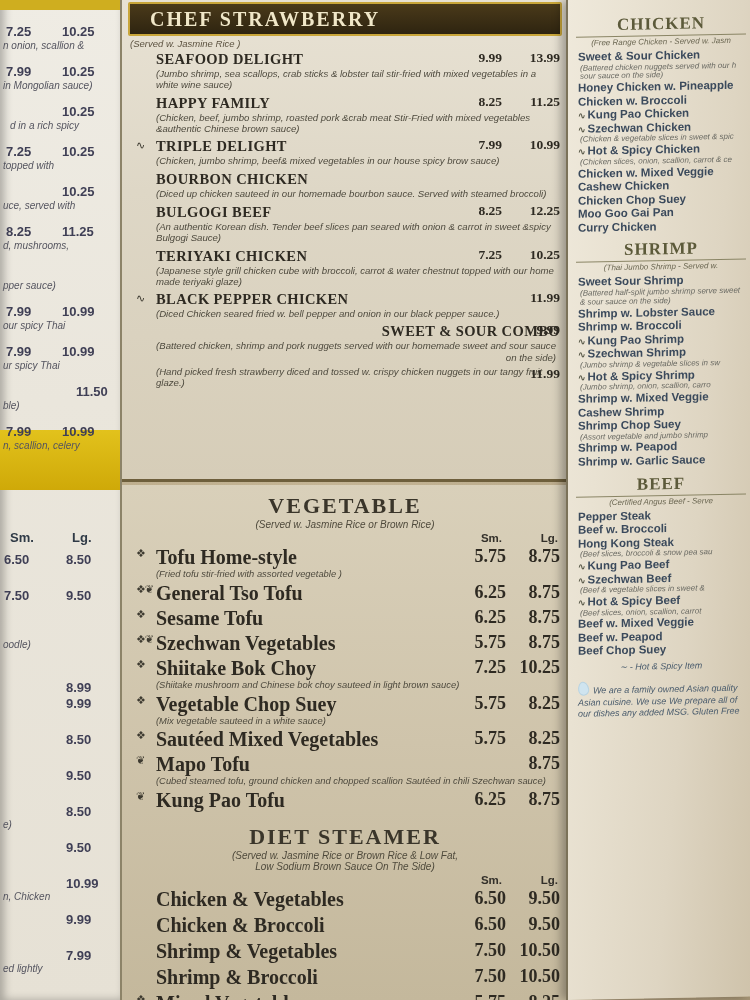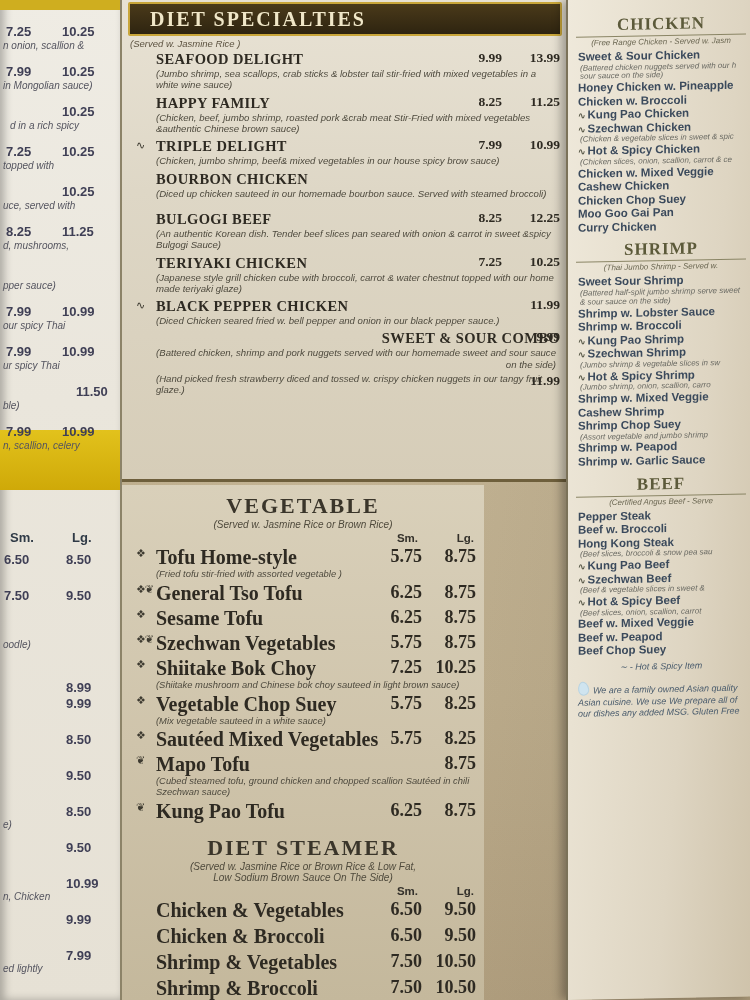--- a/index.html
+++ b/index.html
@@ -108,21 +108,21 @@
   .mdesc{
     font-size:9.6px; color:#4e4a3e; font-style:italic; line-height:1.18;
     padding-right:4px; margin-top:0px;
   }
   .spice{
     position:absolute; left:14px; top:2px; color:#3d3a30; font-size:11px;
   }
 
   
   .veg-block{
-    position:absolute; left:0; top:485px; width:362px; height:515px;
+    position:absolute; left:0; top:485px; width:446px; height:515px;
     background:linear-gradient(180deg,#d9d0ba 0%, #cfc4ab 50%, #c4b89c 100%);
   }
   .sec-title{
     text-align:center; font-family:"Liberation Serif", serif; font-weight:bold;
     font-size:22px; color:#3a352a; letter-spacing:2px; padding-top:8px;
   }
   .sec-sub{ text-align:center; font-size:10px; color:#4f4a3c; font-style:italic; }
   .szhead{ position:relative; height:14px; margin-top:2px; }
   .szhead .sm{ position:absolute; right:66px; font-size:11.5px; font-weight:bold; color:#33302a; }
   .szhead .lg{ position:absolute; right:10px; font-size:11.5px; font-weight:bold; color:#33302a; }
@@ -311,28 +311,28 @@
           </div>
           <div class="lp-desc" style="padding:0 3px;">ed lightly</div>
         </div>
       </div>
   </div>
 
   <div class="center">
 
     <div class="chef-block">
       <div class="chef-header">
-        <span class="chef-title">DIET SPECIALTIES</span>
+        <span class="chef-title">CHEF STRAWBERRY</span>
       </div>
       <div class="chef-served">(Served w. Jasmine Rice )</div>
       <div class="chef-list" id="chef-list">
           <div class="mrow" style="margin-bottom: 3px;"><span class="mname">SEAFOOD DELIGHT</span><span class="mprice p1">9.99</span><span class="mprice p2">13.99</span><div class="mdesc">(Jumbo shrimp, sea scallops, crab sticks &amp; lobster tail stir-fried with mixed vegetables in a white wine sauce)</div></div>
           <div class="mrow" style="margin-bottom: 3px;"><span class="mname">HAPPY FAMILY</span><span class="mprice p1">8.25</span><span class="mprice p2">11.25</span><div class="mdesc">(Chicken, beef, jumbo shrimp, roasted pork &amp;crab meat Stir-Fried with mixed vegetables &amp;authentic Chinese brown sauce)</div></div>
           <div class="mrow" style="margin-bottom: 3px;"><span class="spice">∿</span><span class="mname">TRIPLE DELIGHT</span><span class="mprice p1">7.99</span><span class="mprice p2">10.99</span><div class="mdesc">(Chicken, jumbo shrimp, beef&amp; mixed vegetables in our house spicy brow sauce)</div></div>
-          <div class="mrow" style="margin-bottom: 11px;"><span class="mname">BOURBON CHICKEN</span><div class="mdesc">(Diced up chicken sauteed in our homemade bourbon sauce. Served with steamed broccoli)</div></div>
+          <div class="mrow" style="margin-bottom: 4px;"><span class="mname">BOURBON CHICKEN</span><div class="mdesc">(Diced up chicken sauteed in our homemade bourbon sauce. Served with steamed broccoli)</div></div>
           <div class="mrow" style="margin-bottom: 3px;"><span class="mname">BULGOGI BEEF</span><span class="mprice p1">8.25</span><span class="mprice p2">12.25</span><div class="mdesc">(An authentic Korean dish. Tender beef slices pan seared with onion &amp; carrot in sweet &amp;spicy Bulgogi Sauce)</div></div>
           <div class="mrow" style="margin-bottom: 3px;"><span class="mname">TERIYAKI CHICKEN</span><span class="mprice p1">7.25</span><span class="mprice p2">10.25</span><div class="mdesc">(Japanese style grill chicken cube with broccoli, carrot &amp; water chestnut topped with our home made teriyaki glaze)</div></div>
           <div class="mrow" style="margin-bottom: 3px;"><span class="spice">∿</span><span class="mname">BLACK PEPPER CHICKEN</span><span class="mprice p2">11.99</span><div class="mdesc">(Diced Chicken seared fried w. bell pepper and onion in our black pepper sauce.)</div></div>
           <div class="mrow" style="margin-bottom: 3px; text-align: right;"><span class="mname">SWEET &amp; SOUR COMBO</span><span class="mprice p2">9.99</span><div class="mdesc">(Battered chicken, shrimp and pork nuggets served with our homemade sweet and sour sauce on the side)</div></div>
           <div class="mrow" style="margin-bottom: 3px;"><span class="mprice p2">11.99</span><div class="mdesc">(Hand picked fresh strawberry diced and tossed w. crispy chicken nuggets in our tangy fruit glaze.)</div></div>
         </div>
     </div>
 
     <div class="veg-block">
       <div class="sec-title">VEGETABLE</div>

